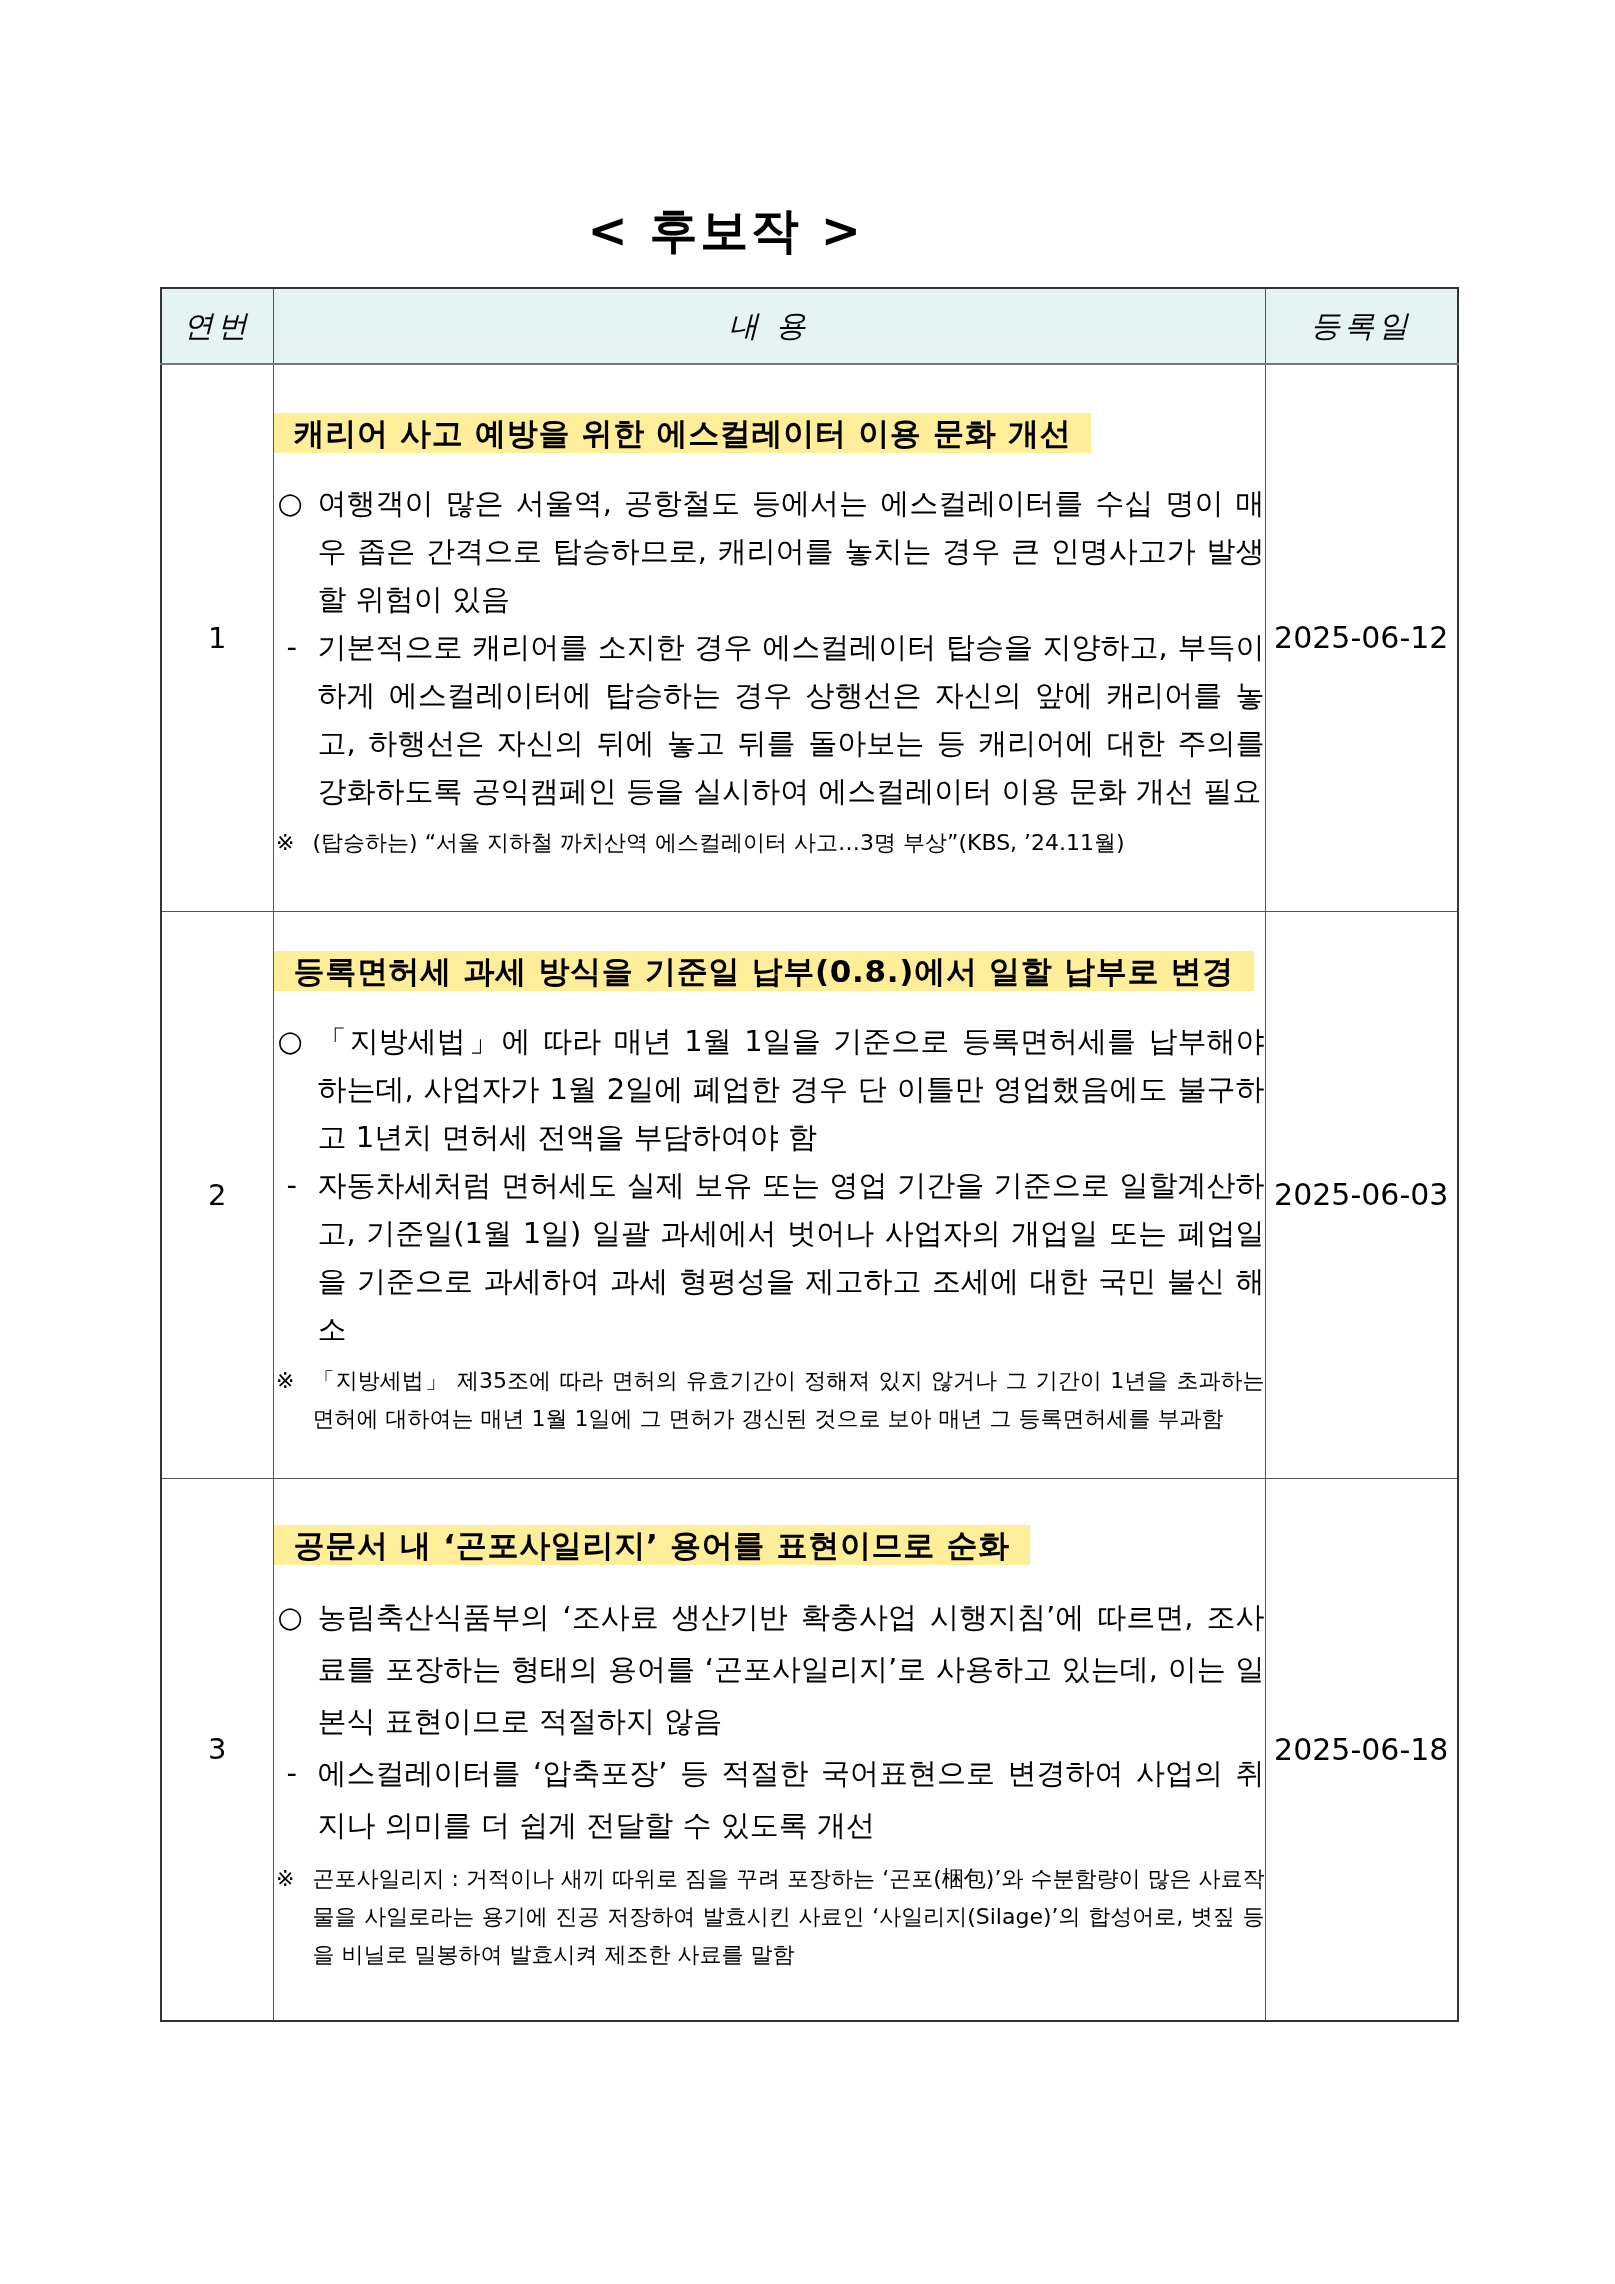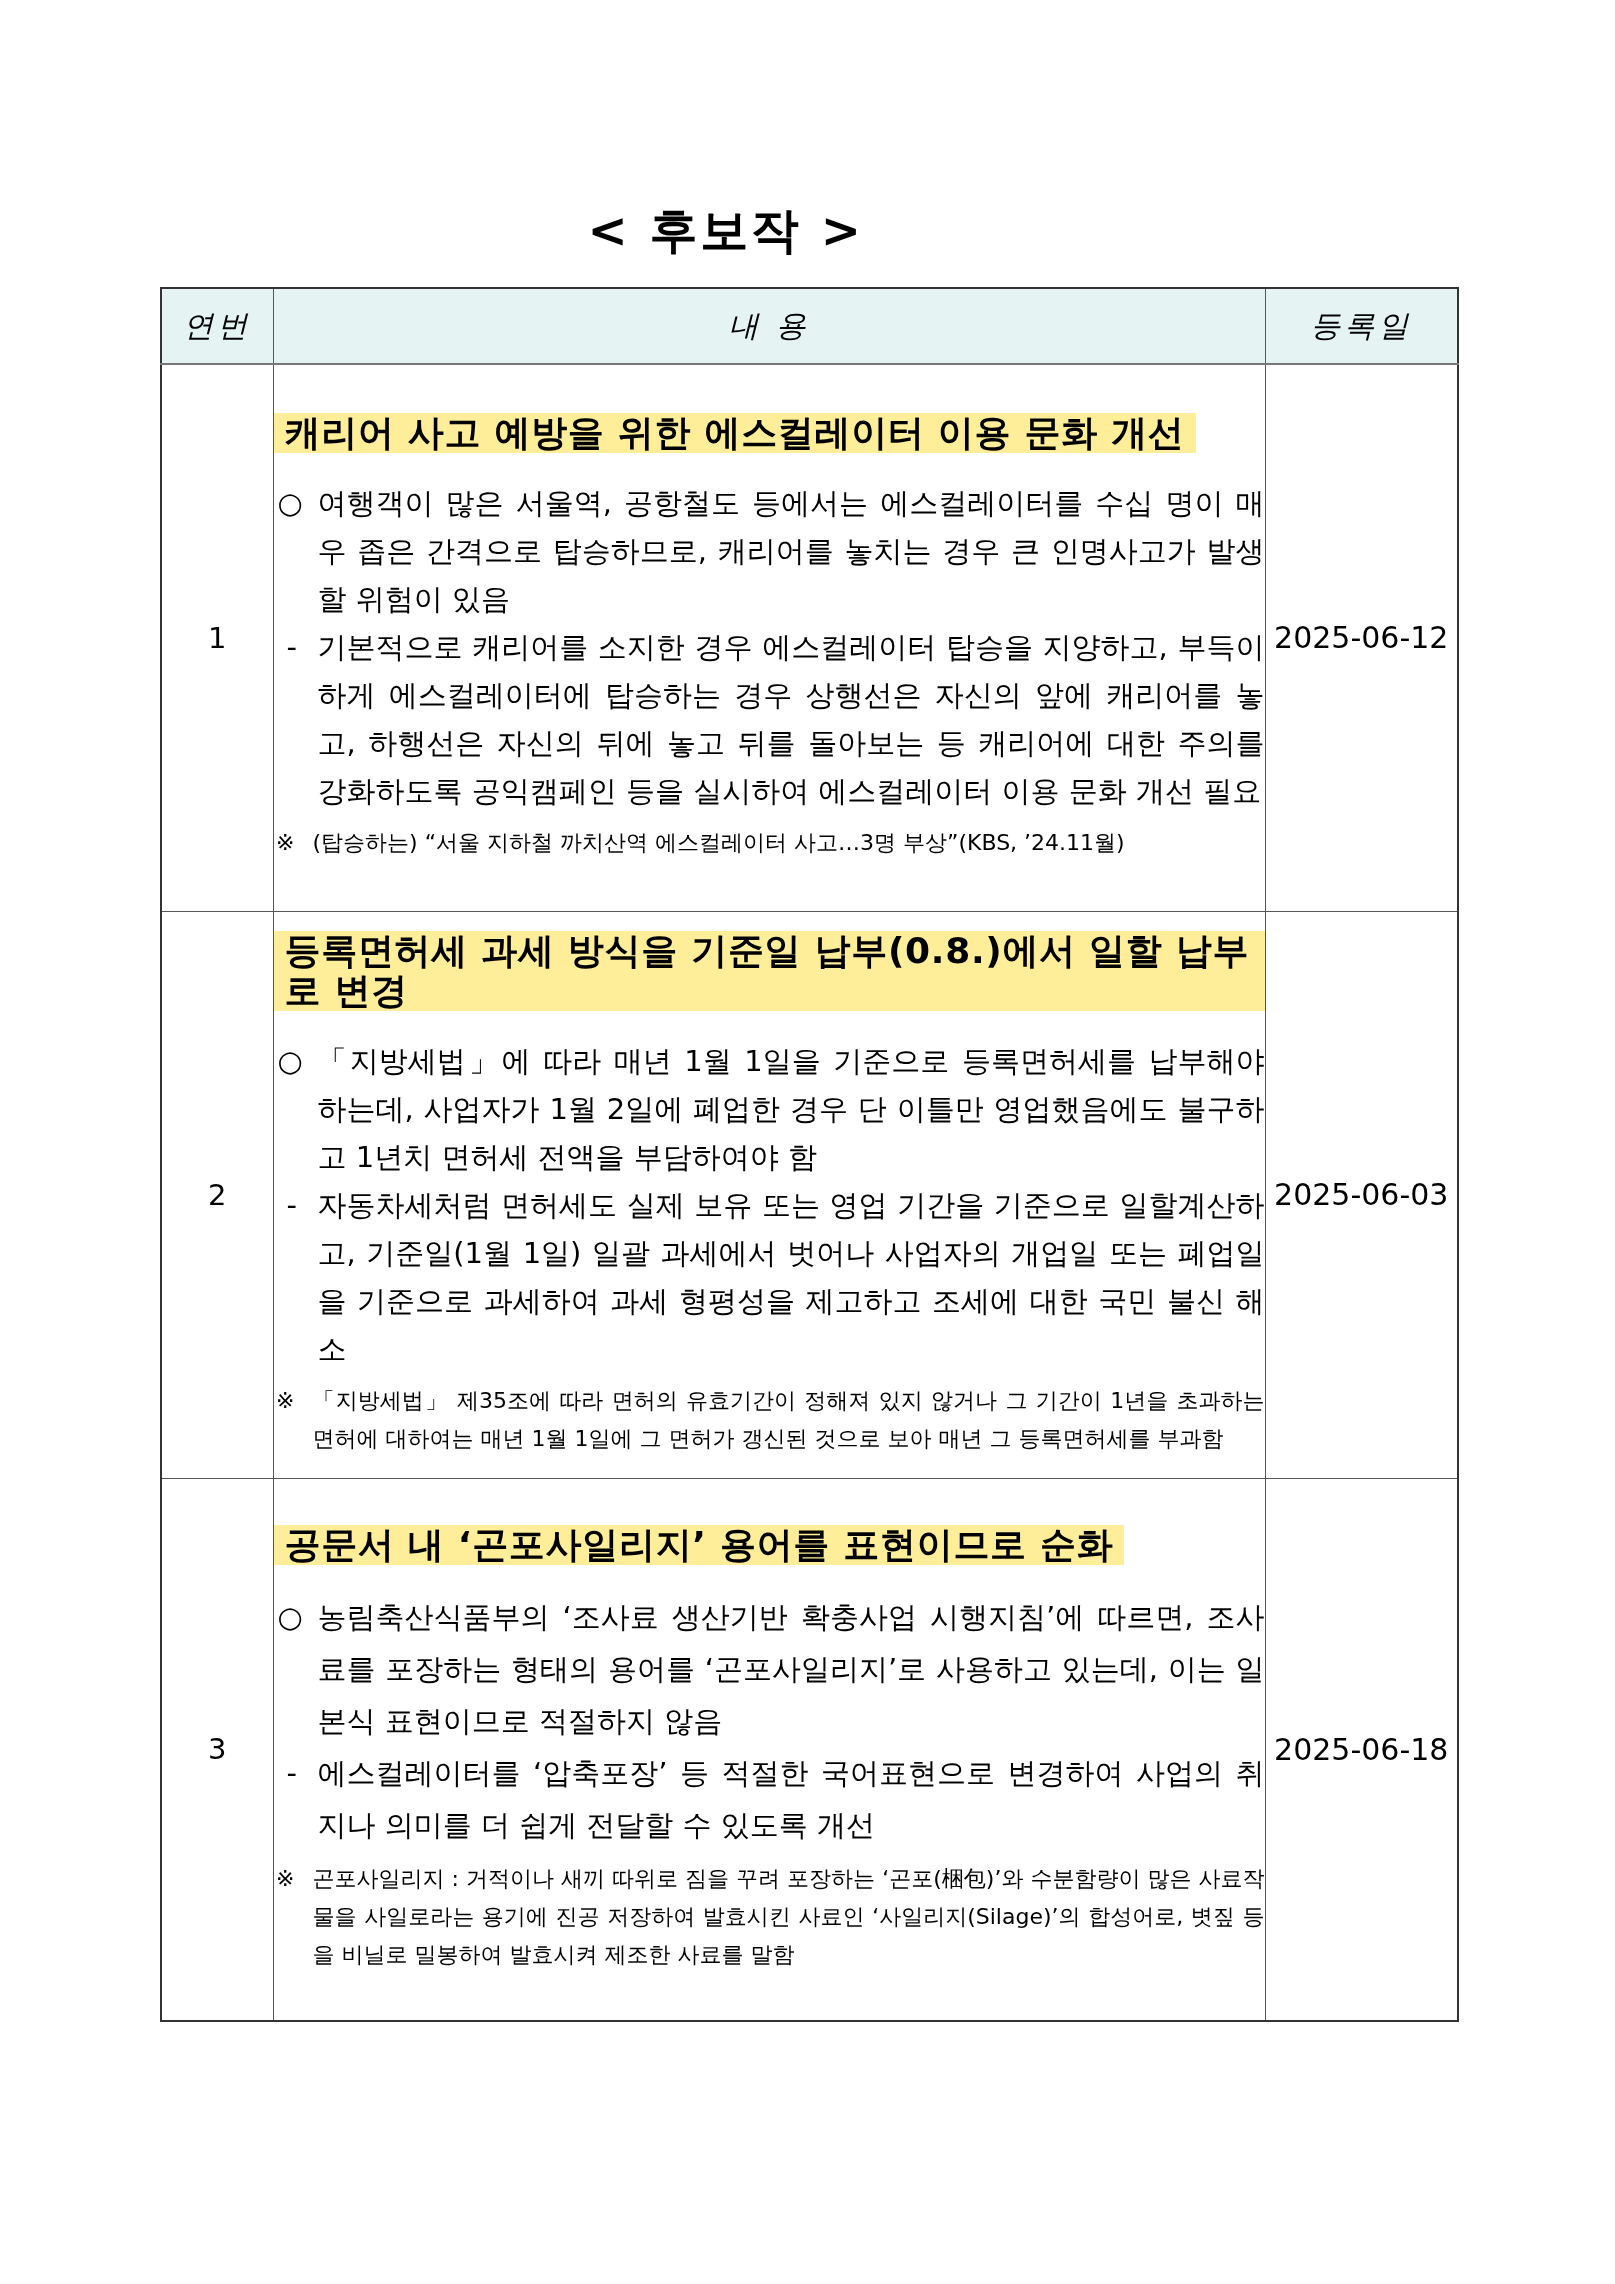--- a/index.html
+++ b/index.html
@@ -6,21 +6,21 @@
   body { width:1616px; height:2284px; position:relative; font-family:"DejaVu Sans", "Liberation Sans", sans-serif; color:#000; }
   .title { position:absolute; top:181px; left:0; width:1451px; text-align:center; font-size:48px; font-weight:bold; letter-spacing:2.6px;margin-top:18px; }
   table.main { position:absolute; left:160px; top:287px; width:1297px; border-collapse:collapse; table-layout:fixed; }
   table.main td, table.main th { border:1.3px solid #555; vertical-align:middle; padding:0; }
   table.main { border:2px solid #333; }
   th { background:#e5f3f3; font-weight:normal; font-size:30px; height:74px; border-bottom:2.6px solid #777 !important; letter-spacing:3.9px;font-style:italic; }
   col.c1 { width:112px; } col.c2 { width:992px; } col.c3 { width:193px; }
   td.num { text-align:center; font-size:29px; }
   td.date { text-align:center; font-size:30px; font-family:"DejaVu Sans", sans-serif;margin-top:28px; }
   td.content { padding:26px 13px 23.5px 13px; }
-  .head { display:inline-block; background:#ffee99; font-weight:bold; font-size:36px; line-height:40px; padding:0 11px; margin-bottom:26px; letter-spacing:0.7px; }
+  .head { display:inline-block; background:#ffee99; font-weight:bold; font-size:31px; line-height:40px; padding:0 20px; margin-bottom:26px; letter-spacing:0.7px; }
   .para { position:relative; font-size:29px; line-height:48px; padding-left:44px; text-align:justify; text-align-last:left; }
   .para .mark { position:absolute; left:3.9px; top:0; }
   .para.dash .mark { left:13px; }
   .note { position:relative; font-size:22px; line-height:38px; padding-left:39px; margin-top:9px; text-align:justify; text-align-last:left; }
   .note .mark { position:absolute; left:2.6px; top:0; }
 </style>
 </head>
 <body>
 
 <div class="title">&lt; 후보작 &gt;</div>

